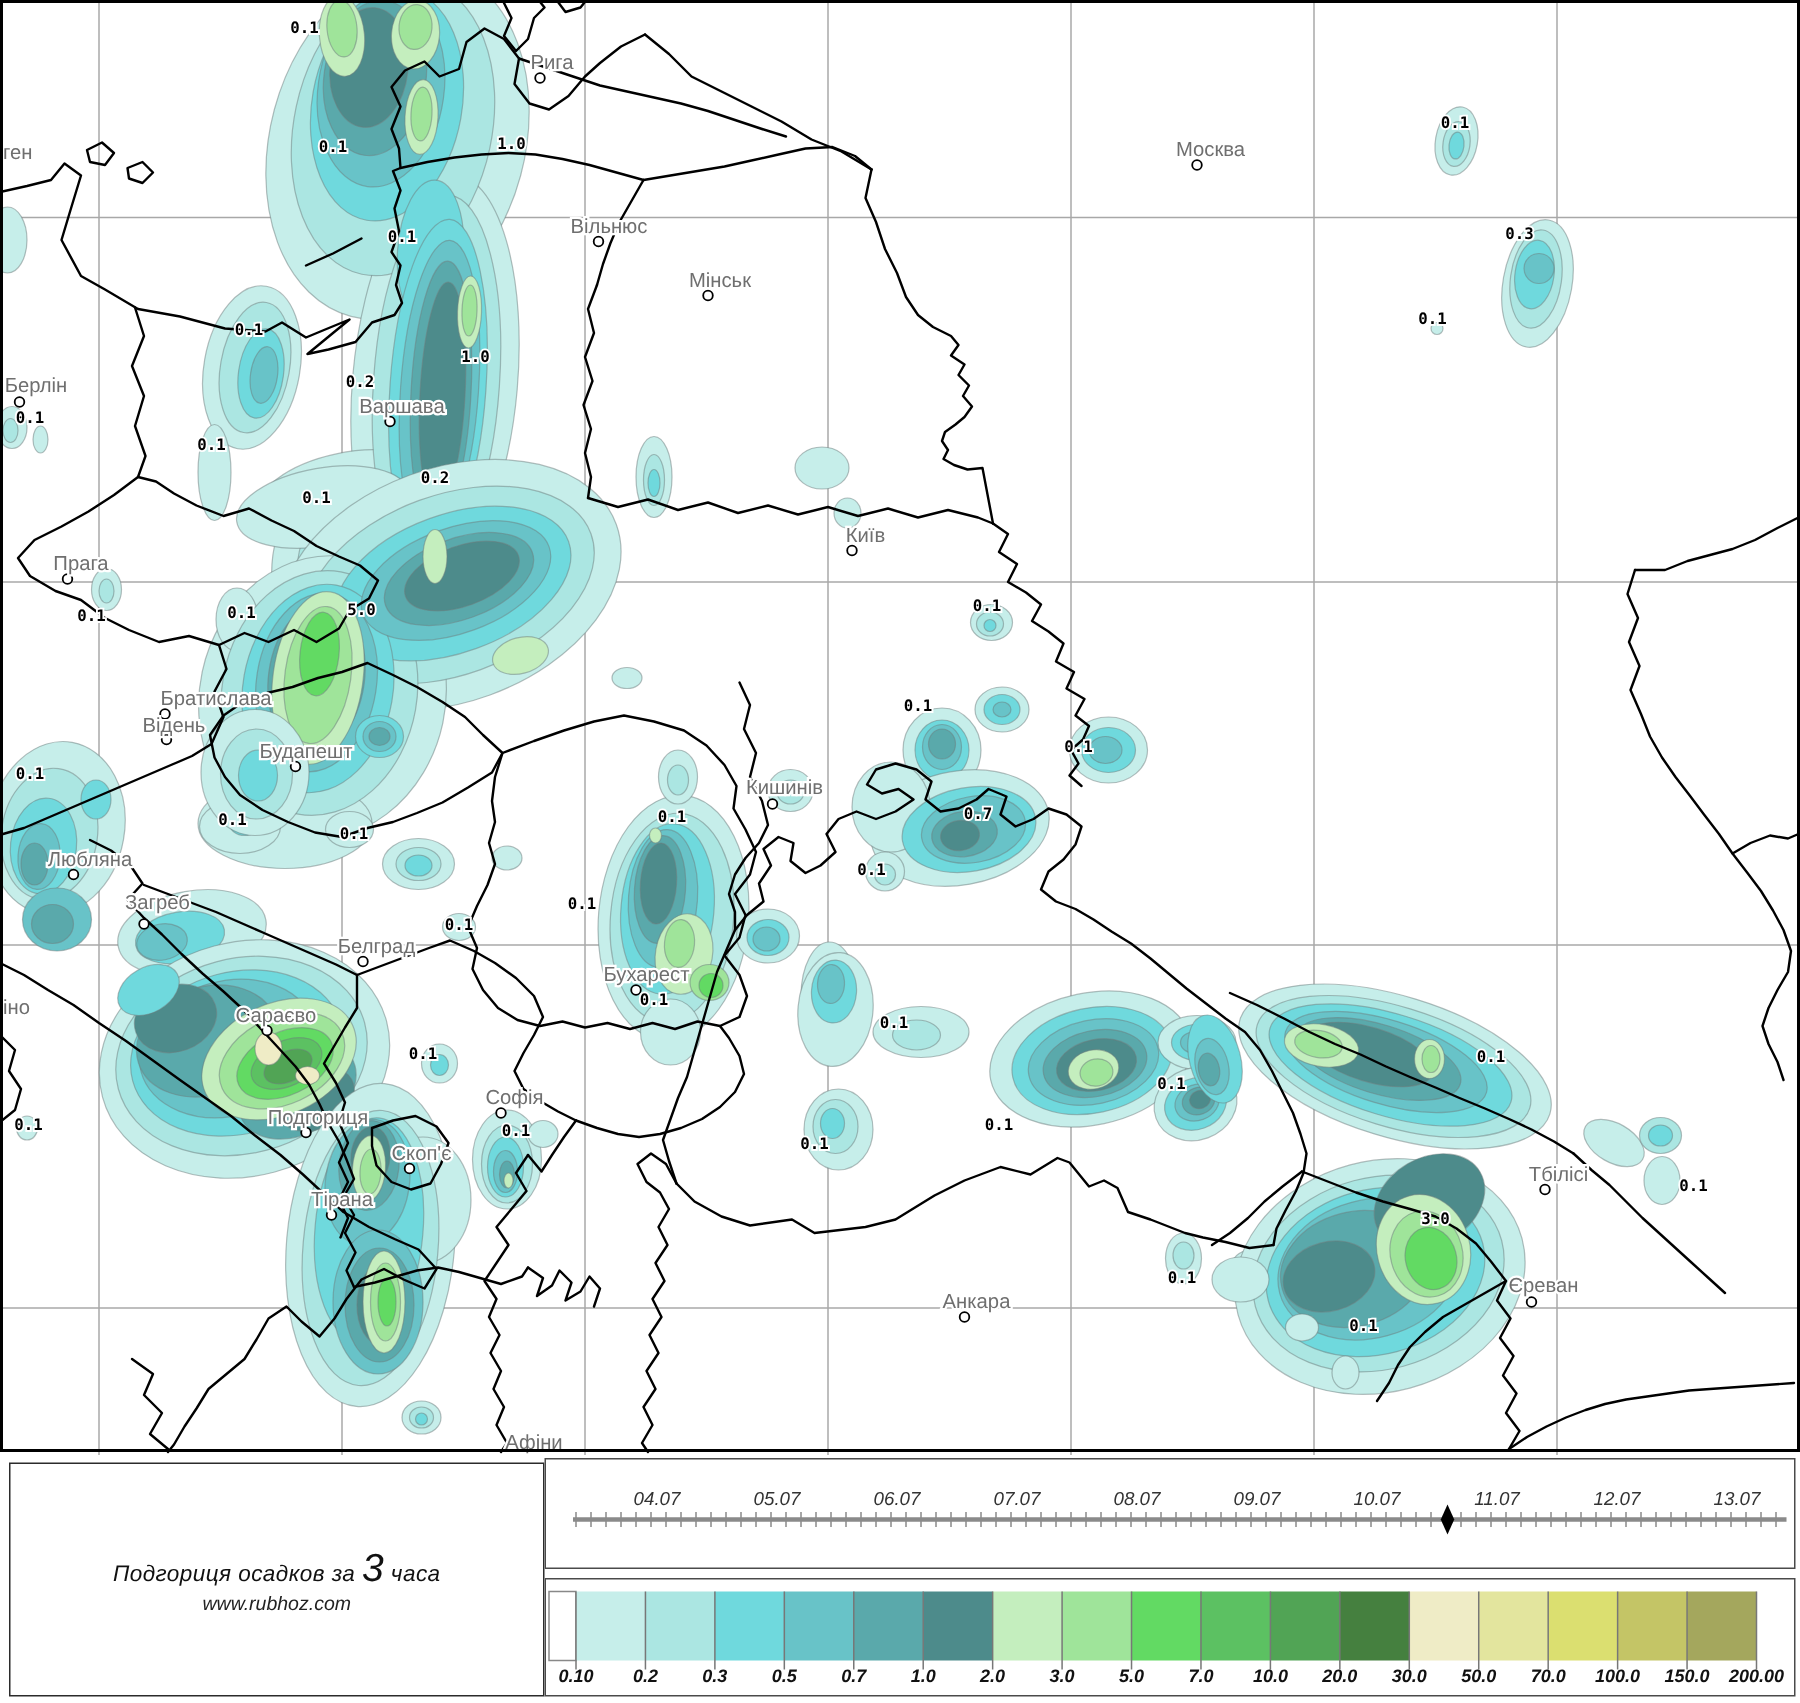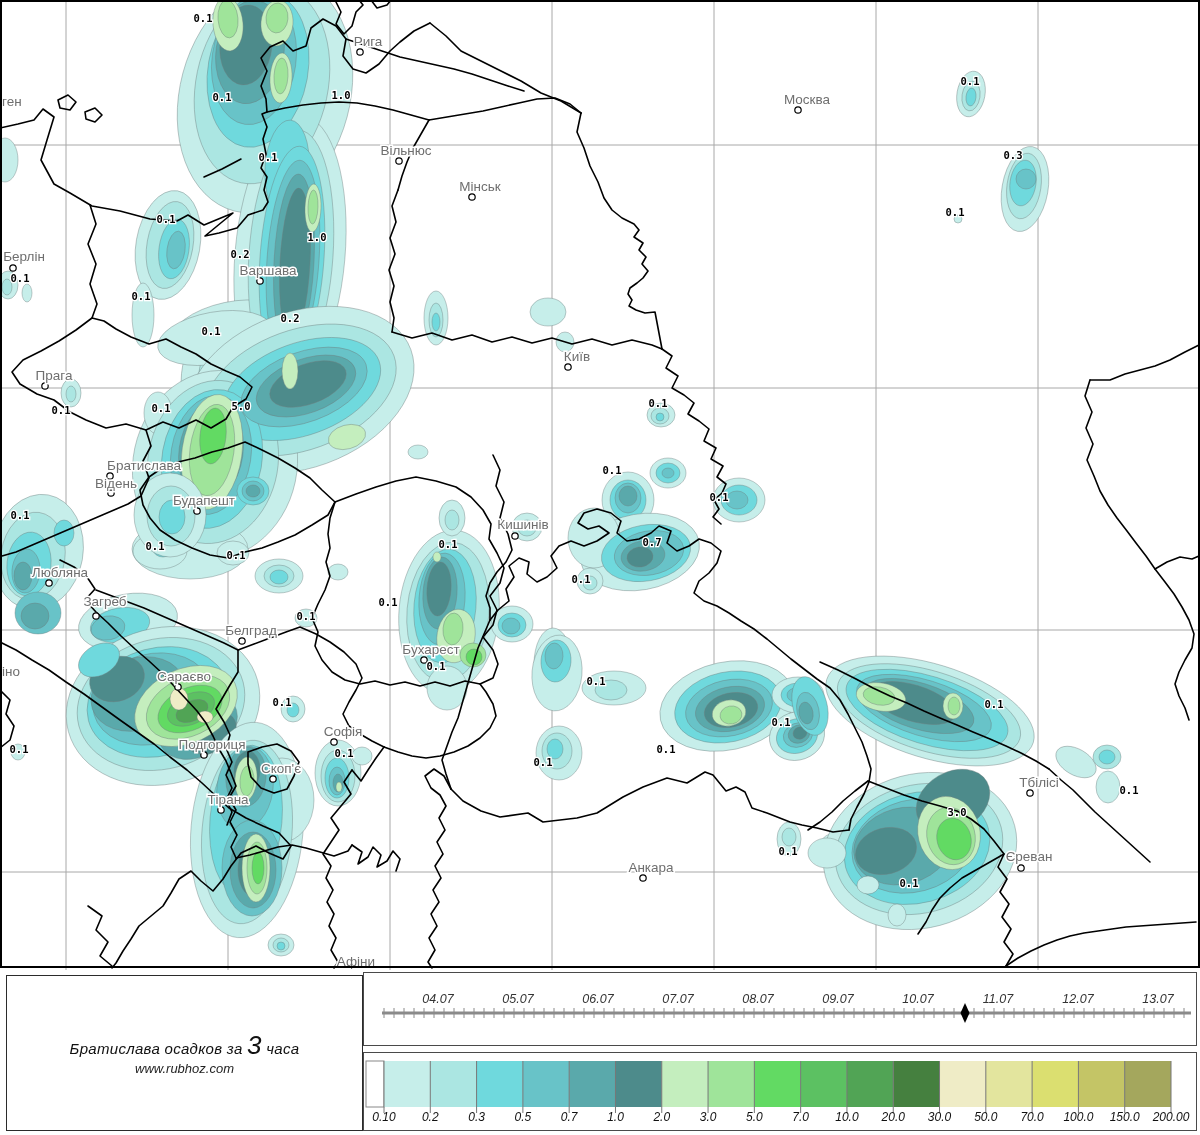--- a/index.html
+++ b/index.html
@@ -6,21 +6,21 @@
   .stage{position:relative;width:1200px;height:1135px;background:#fff;overflow:hidden;
          font-family:"Liberation Sans",sans-serif;}
   .map-svg{position:absolute;left:0;top:0;}
   .panel{position:absolute;background:#fff;border:1px solid #4a4a4a;box-sizing:border-box;}
   .title-box{left:6px;top:975px;width:357px;height:156px;border:1px solid #2b2b2b;
              display:flex;flex-direction:column;align-items:center;justify-content:center;}
   .map-title{font-style:italic;font-size:15px;color:#111;letter-spacing:.3px;white-space:nowrap;}
   .map-title .big{font-size:26px;font-style:italic;}
   .website{font-style:italic;font-size:13px;color:#222;}
   .tl-box{left:363px;top:972px;width:834px;height:74px;}
-  .lg-box{left:363px;top:1052px;width:834px;height:79px;}
+  .lg-box{left:363px;top:1052px;width:834px;height:79px;font-weight:bold;}
   .tl-box svg,.lg-box svg{display:block;}
   text{user-select:none;}
 </style>
 </head>
 <body>
 
 <div class="stage">
 
   <svg class="map-svg" width="1200" height="970" viewBox="0 0 1200 970">
     <rect x="0" y="0" width="1200" height="970" fill="#ffffff"></rect>
@@ -427,21 +427,21 @@
         <text x="788" y="855" text-anchor="middle" fill="#000" stroke="#fff" stroke-width="2.5" paint-order="stroke" font-size="10.5px" font-weight="bold" font-family="&quot;DejaVu Sans Mono&quot;,monospace">0.1</text>
         <text x="994" y="708" text-anchor="middle" fill="#000" stroke="#fff" stroke-width="2.5" paint-order="stroke" font-size="10.5px" font-weight="bold" font-family="&quot;DejaVu Sans Mono&quot;,monospace">0.1</text>
         <text x="957" y="816" text-anchor="middle" fill="#000" stroke="#fff" stroke-width="2.5" paint-order="stroke" font-size="10.5px" font-weight="bold" font-family="&quot;DejaVu Sans Mono&quot;,monospace">3.0</text>
         <text x="909" y="887" text-anchor="middle" fill="#000" stroke="#fff" stroke-width="2.5" paint-order="stroke" font-size="10.5px" font-weight="bold" font-family="&quot;DejaVu Sans Mono&quot;,monospace">0.1</text>
         <text x="1129" y="794" text-anchor="middle" fill="#000" stroke="#fff" stroke-width="2.5" paint-order="stroke" font-size="10.5px" font-weight="bold" font-family="&quot;DejaVu Sans Mono&quot;,monospace">0.1</text>
       </g>
     <rect x="1" y="1" width="1198" height="966" fill="none" stroke="#000" stroke-width="2"></rect>
   </svg>
 
   <div class="panel title-box">
-    <div class="map-title"><span>Братислава осадков за</span> <span class="big">3</span> <span>часа</span></div>
+    <div class="map-title"><span>Подгориця осадков за</span> <span class="big">3</span> <span>часа</span></div>
     <div class="website">www.rubhoz.com</div>
   </div>
 
   <div class="panel tl-box">
     <svg id="tl" width="832" height="72" viewBox="0 0 832 72">
         <line x1="18" y1="40" x2="827" y2="40" stroke="#8a8a8a" stroke-width="3"></line>
         <line x1="20" y1="35" x2="20" y2="45" stroke="#8a8a8a" stroke-width="1"></line>
         <line x1="30" y1="35" x2="30" y2="45" stroke="#8a8a8a" stroke-width="1"></line>
         <line x1="40" y1="35" x2="40" y2="45" stroke="#8a8a8a" stroke-width="1"></line>
         <line x1="50" y1="35" x2="50" y2="45" stroke="#8a8a8a" stroke-width="1"></line>

